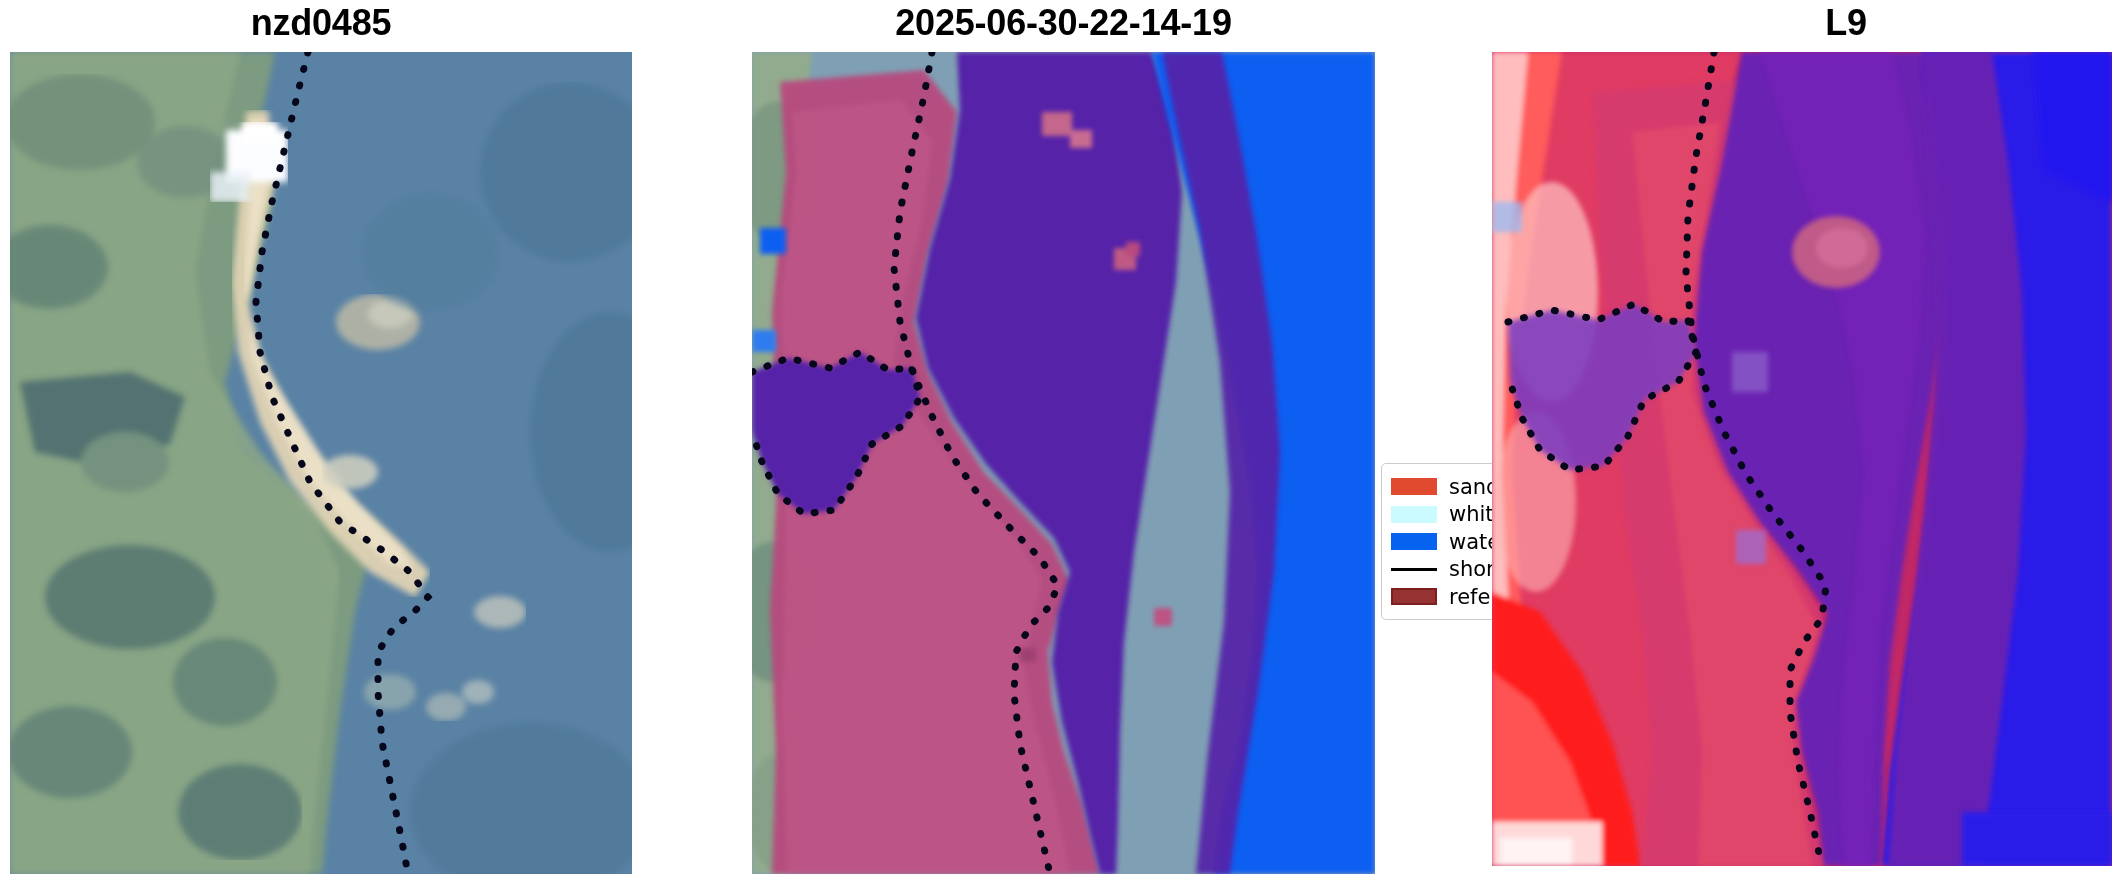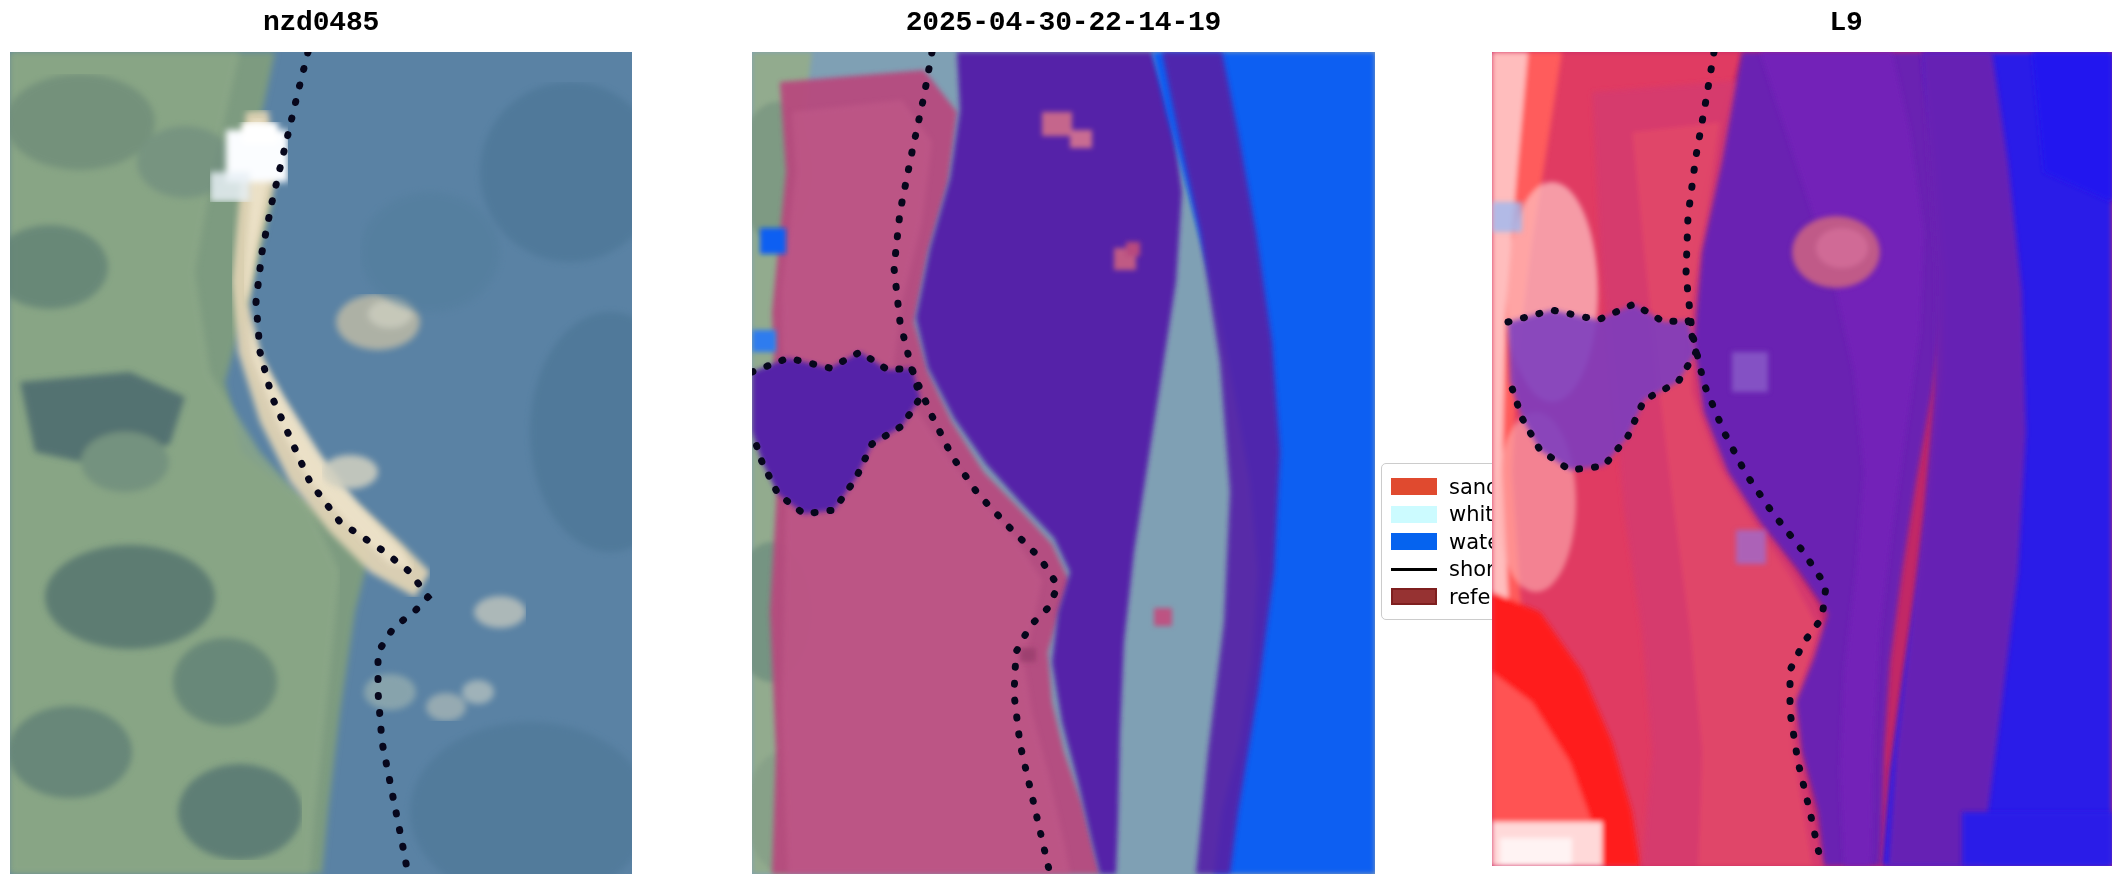--- a/index.html
+++ b/index.html
@@ -17,24 +17,24 @@
   }
   .panel {
     position: absolute;
     overflow: hidden;
   }
   .panel-title {
     position: absolute;
     top: 6px;
     width: 100%;
     text-align: center;
-    font-size: 28px;
+    font-size: 36px;
     font-weight: bold;
     color: #000000;
-    font-family: Liberation Mono, monospace;
+    font-family: Liberation Sans, sans-serif;
     letter-spacing: -0.2px;
     line-height: 34px;
     white-space: nowrap;
   }
   .canvas {
     position: absolute;
     left: 0; top: 0;
     width: 100%; height: 100%;
     display: block;
   }
@@ -308,16 +308,16 @@
         <path d="M222,0 L214,48 L204,104 L196,164 L194,222 L200,280 L212,332
                  L232,380 L254,422 L280,460 L310,498 L334,534 L330,566 L312,590
                  L298,618 L298,660 L306,710 L318,760 L328,806 L330,814" fill="none" stroke="#07071c" stroke-width="7" stroke-linecap="round" stroke-dasharray="1 16"></path>
         <path d="M16,270 L60,258 L106,268 L142,252 L172,270 L196,268 L204,300 L186,330
                  L152,348 L136,384 L112,414 L78,418 L48,398 L30,366 L18,330" fill="none" stroke="#07071c" stroke-width="7" stroke-linecap="round" stroke-dasharray="1 15"></path>
       </g>
     </svg>
   </div>
 
   <div class="panel-title" style="left:10px; width:622px;">nzd0485</div>
-  <div class="panel-title" style="left:752px; width:623px;">2025-04-30-22-14-19</div>
+  <div class="panel-title" style="left:752px; width:623px;">2025-06-30-22-14-19</div>
   <div class="panel-title" style="left:1536px; width:620px;">L9</div>
 
 </div>
 
 </body></html>

